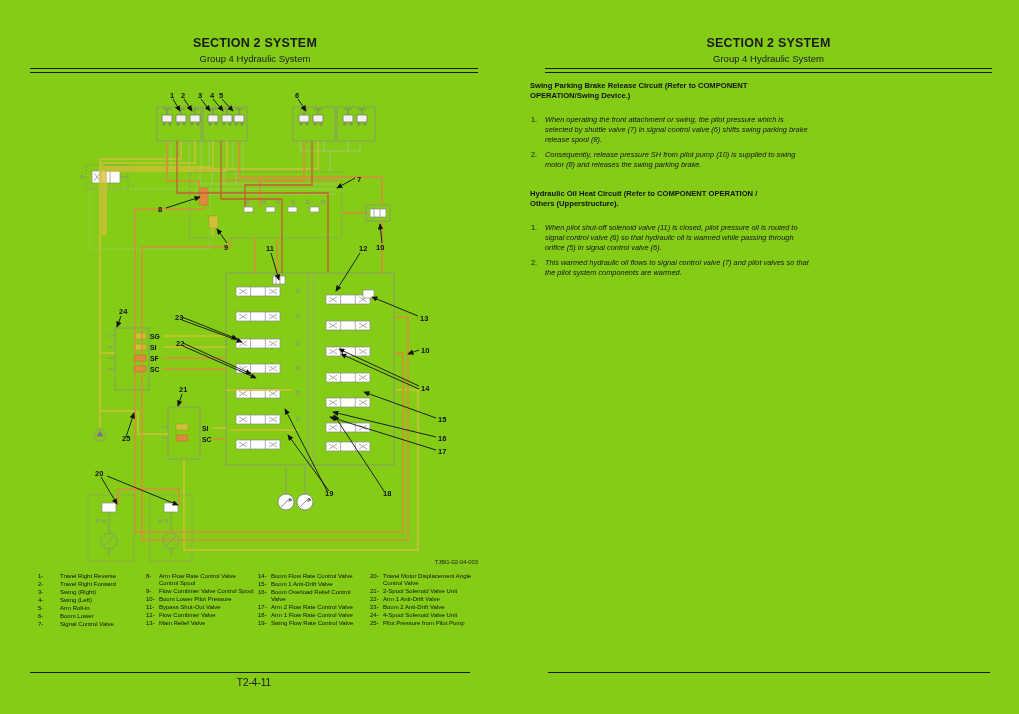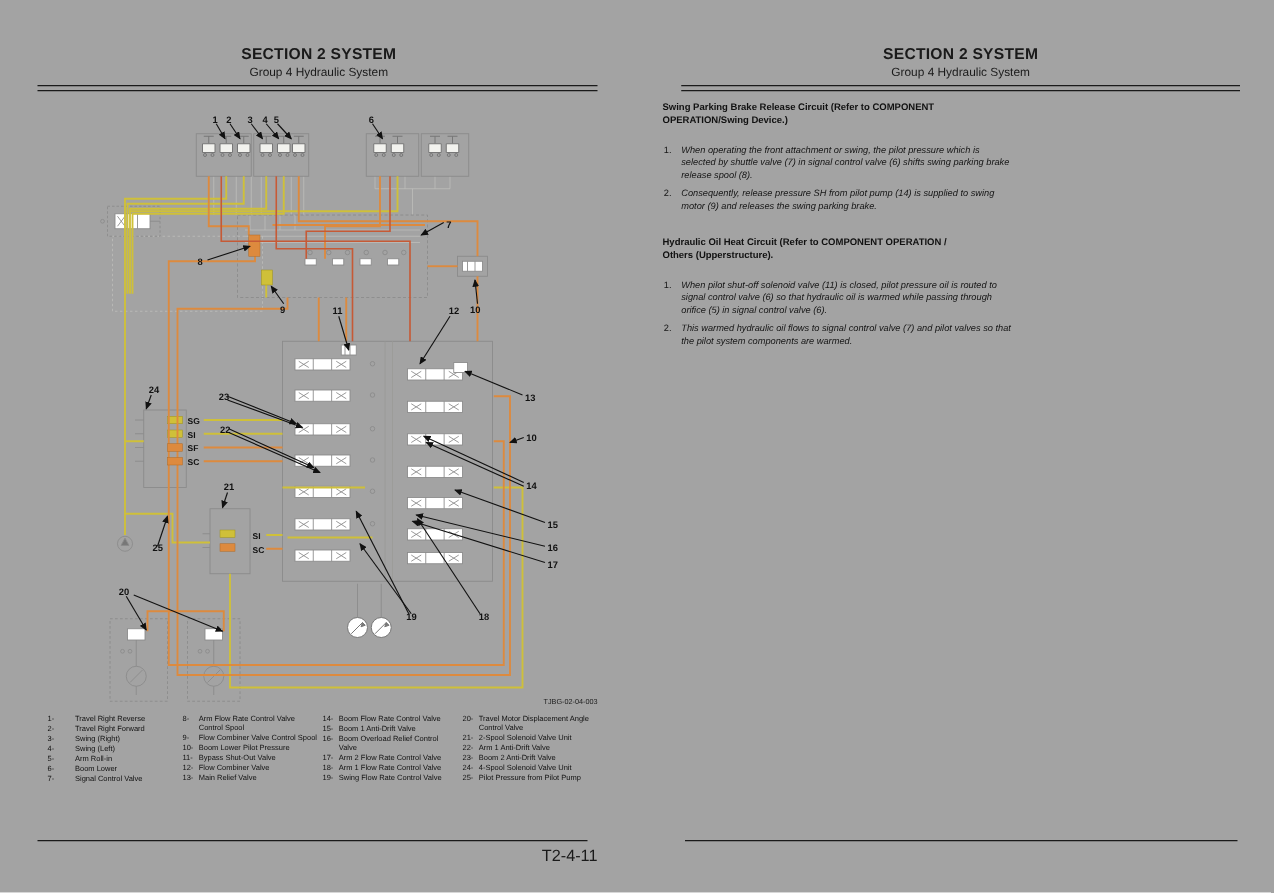--- a/index.html
+++ b/index.html
@@ -1,31 +1,31 @@
 <!DOCTYPE html>
 <html><head>
 <meta charset="utf-8">
 <style>
   html,body{margin:0;padding:0;background:#fff;}
-  .canvas{position:relative;width:1019px;height:714px;background:#a3a3a3;overflow:hidden;
+  .canvas{position:relative;width:1019px;height:714px;background:#84cc16;overflow:hidden;
           font-family:"Liberation Sans",sans-serif;color:#1a1a1a;}
   
   .hdr{position:absolute;top:36px;text-align:center;}
   .hdr-l{left:30px;width:450px;}
   .hdr-r{left:545px;width:447px;}
   .hdr-title{font-size:12.5px;font-weight:bold;letter-spacing:.2px;}
   .hdr-sub{font-size:9.5px;font-weight:normal;margin-top:3px;}
   .hrule{position:absolute;top:68px;height:2.6px;border-top:1.4px solid #1a1a1a;border-bottom:.9px solid #1a1a1a;}
   .hrule-l{left:30px;width:448px;}
   .hrule-r{left:545px;width:447px;}
   
   .fline{position:absolute;top:672px;border-top:1.1px solid #1a1a1a;}
   .fline-l{left:30px;width:440px;}
   .fline-r{left:548px;width:442px;}
-  .fnum{position:absolute;top:677px;text-align:right;font-size:13px;}
+  .fnum{position:absolute;top:677px;text-align:center;font-size:10px;}
   .fnum-l{left:30px;width:448px;}
   .fnum-r{left:545px;width:447px;}
   
   .diagram{position:absolute;left:30px;top:85px;width:460px;height:480px;}
   .callout{font:bold 7.5px "Liberation Sans",sans-serif;fill:#111;}
   .port{font:bold 6.8px "Liberation Sans",sans-serif;fill:#111;}
   .figcode{position:absolute;left:390px;top:559px;width:88px;text-align:right;font-size:5.8px;color:#222;}
   
   .legend{position:absolute;top:573px;left:0;width:510px;height:92px;font-size:6px;line-height:7px;color:#111;}
   .lcol{position:absolute;top:0;}
@@ -423,21 +423,21 @@
   <div class="rp-text">
     <div class="sec">
       <div class="sec-h">Swing Parking Brake Release Circuit (Refer to COMPONENT OPERATION/Swing Device.)</div>
       <div class="sec-items">
         <div class="li2">
             <span class="ln2">1.</span>
             <span class="lt2">When operating the front attachment or swing, the pilot pressure which is selected by shuttle valve (7) in signal control valve (6) shifts swing parking brake release spool (8).</span>
           </div>
         <div class="li2">
             <span class="ln2">2.</span>
-            <span class="lt2">Consequently, release pressure SH from pilot pump (14) is supplied to swing motor (9) and releases the swing parking brake.</span>
+            <span class="lt2">Consequently, release pressure SH from pilot pump (10) is supplied to swing motor (8) and releases the swing parking brake.</span>
           </div>
       </div>
     </div>
     <div class="sec sec2">
       <div class="sec-h">Hydraulic Oil Heat Circuit (Refer to COMPONENT OPERATION / Others (Upperstructure).</div>
       <div class="sec-items">
         <div class="li2">
             <span class="ln2">1.</span>
             <span class="lt2">When pilot shut-off solenoid valve (11) is closed, pilot pressure oil is routed to signal control valve (6) so that hydraulic oil is warmed while passing through orifice (5) in signal control valve (6).</span>
           </div>

